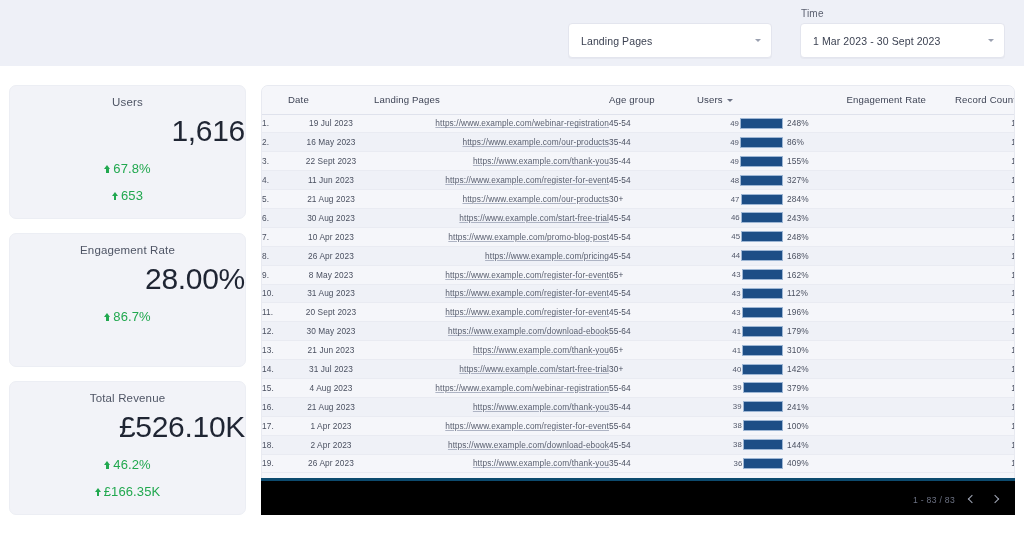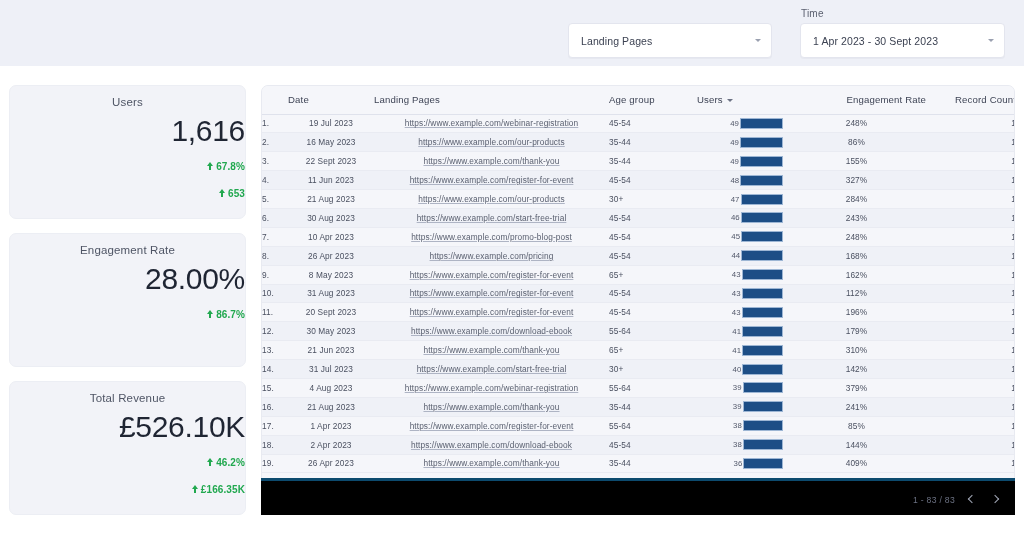--- a/index.html
+++ b/index.html
@@ -75,24 +75,23 @@
     font-size: 11.5px; color: #4f5565; letter-spacing: .15px;
   }
   .sc-value {
     position: absolute; top: 28px; left: 0; width: 100%;
     text-align: right;
     font-size: 30px; color: #1f2533; letter-spacing: -.3px;
     font-weight: 400;
   }
   .sc-delta {
     position: absolute; left: 0; width: 100%;
-    text-align: right;
-    font-size: 10px; color: #21a84f; letter-spacing: .1px;
+    text-align: center;
+    font-size: 13px; color: #21a84f; letter-spacing: .1px;
     white-space: nowrap;
-    font-weight: bold;
   }
   .sc-delta.d1 { top: 75px; }
   .sc-delta.d2 { top: 102px; }
   .arrow-wrap { display: inline-block; position: relative; margin-right: 3px; }
   .arrow-wrap i {
     display: block; width: 0; height: 0;
     border-left: 3.2px solid transparent;
     border-right: 3.2px solid transparent;
     border-bottom: 4.2px solid #21a84f;
   }
@@ -146,24 +145,24 @@
   col.c-idx  { width: 26px; }
   col.c-date { width: 86px; }
   col.c-url  { width: 235px; }
   col.c-age  { width: 88px; }
   col.c-usr  { width: 90px; }
   col.c-eng  { width: 139px; }
   col.c-rec  { width: 90px; }
 
   .p-idx  { padding-left: 8px; text-align: left; color: #868c9c; font-size: 7.6px; }
   .p-date { padding-left: 4px; text-align: center; }
-  .p-url  { padding-left: 4px; text-align: center; }
+  .p-url  { padding-left: 4px; text-align: right; }
   .p-age  { padding-left: 2px; text-align: left; }
   .p-usr  { padding-right: 4px; text-align: right; }
-  .p-eng  { padding-right: 16px; text-align: center; }
+  .p-eng  { padding-right: 16px; text-align: left; }
   .p-rec  { padding-right: 11px; text-align: right; }
 
   th.p-idx, th.p-date, th.p-url, th.p-age { text-align: left; }
   th.p-usr { text-align: left; padding-left: 2px; padding-right: 0; }
   th.p-eng, th.p-rec { text-align: right; }
 
   .url-link {
     color: #5a6070;
     text-decoration: underline;
     text-decoration-color: #aeb4c4;
@@ -233,21 +232,21 @@
     <div class="inner">
       <div class="ctrl-group g1">
         <div class="ctrl-box">
           <span class="val">Landing Pages</span>
           <span class="caret"></span>
         </div>
       </div>
       <div class="ctrl-group g2">
         <div class="ctrl-label">Time</div>
         <div class="ctrl-box">
-          <span class="val">1 Apr 2023 - 30 Sept 2023</span>
+          <span class="val">1 Mar 2023 - 30 Sept 2023</span>
           <span class="caret"></span>
         </div>
       </div>
     </div>
   </div>
 
   <div class="score-card c1">
     <div class="sc-title">Users</div>
     <div class="sc-value">1,616</div>
     <div class="sc-delta d1"><span class="arrow-wrap"><i></i><b></b></span><span>67.8%</span></div>
@@ -518,21 +517,21 @@
             <td class="p-idx">17.</td>
             <td class="p-date">1 Apr 2023</td>
             <td class="p-url"><span class="url-link">https://www.example.com/register-for-event</span></td>
             <td class="p-age">55-64</td>
             <td class="p-usr usr-cell">
               <div class="usr-flex">
                 <span class="usr-num">38</span>
                 <span class="usr-bar" style="width: 40.1px; background: rgb(29, 78, 134);"></span>
               </div>
             </td>
-            <td class="p-eng">85%</td>
+            <td class="p-eng">100%</td>
             <td class="p-rec">1</td>
           </tr>
           <tr class="data-row alt">
             <td class="p-idx">18.</td>
             <td class="p-date">2 Apr 2023</td>
             <td class="p-url"><span class="url-link">https://www.example.com/download-ebook</span></td>
             <td class="p-age">45-54</td>
             <td class="p-usr usr-cell">
               <div class="usr-flex">
                 <span class="usr-num">38</span>

